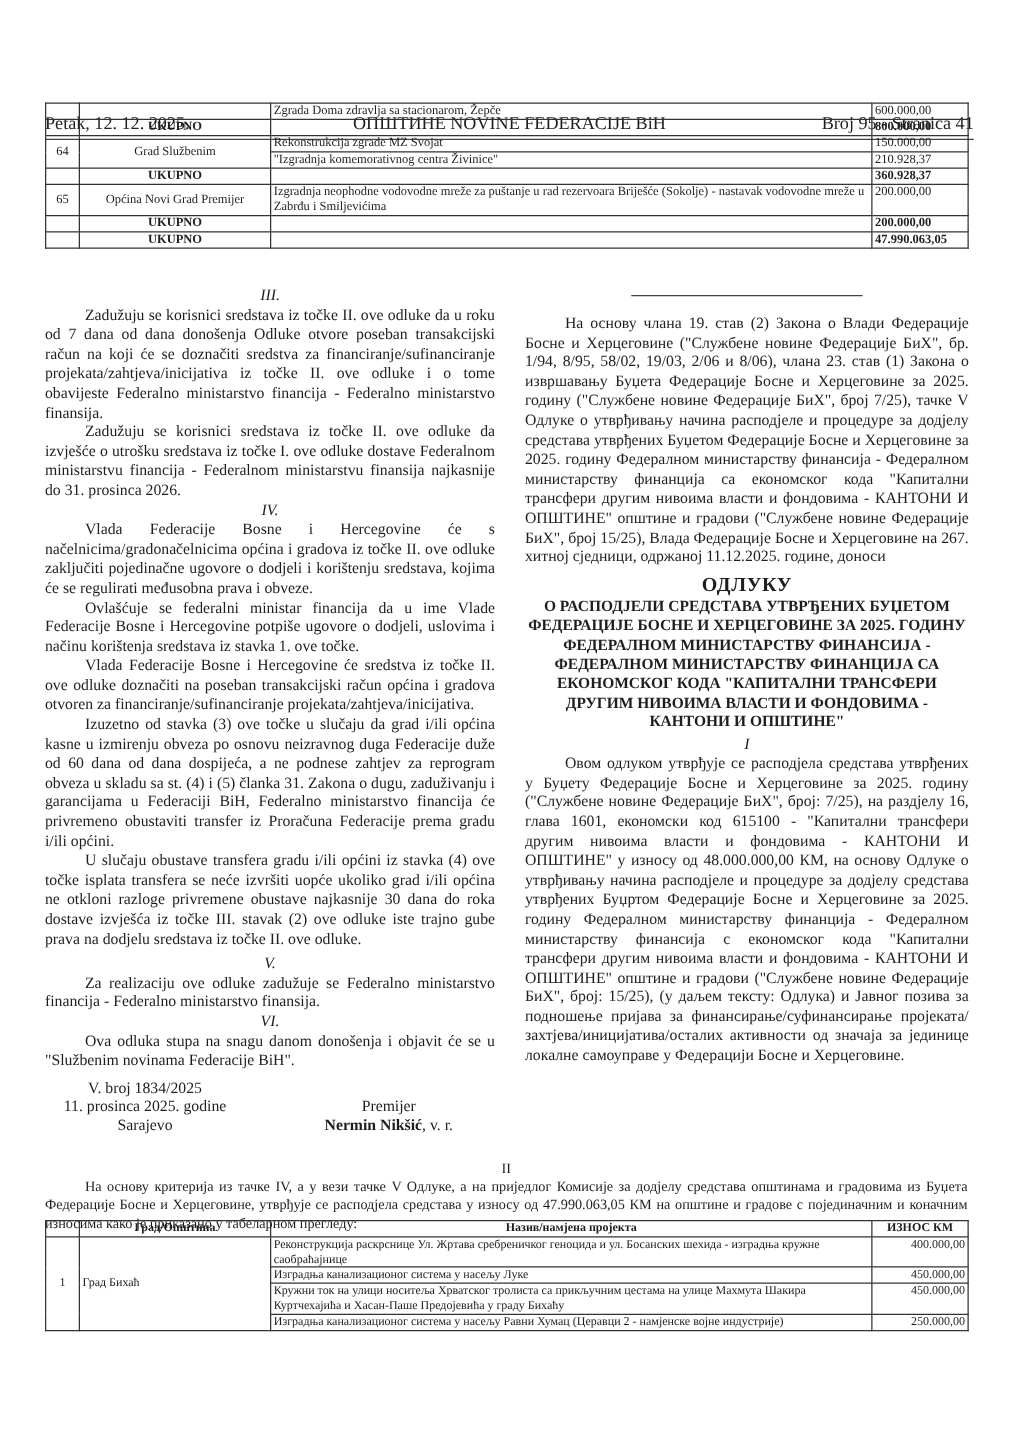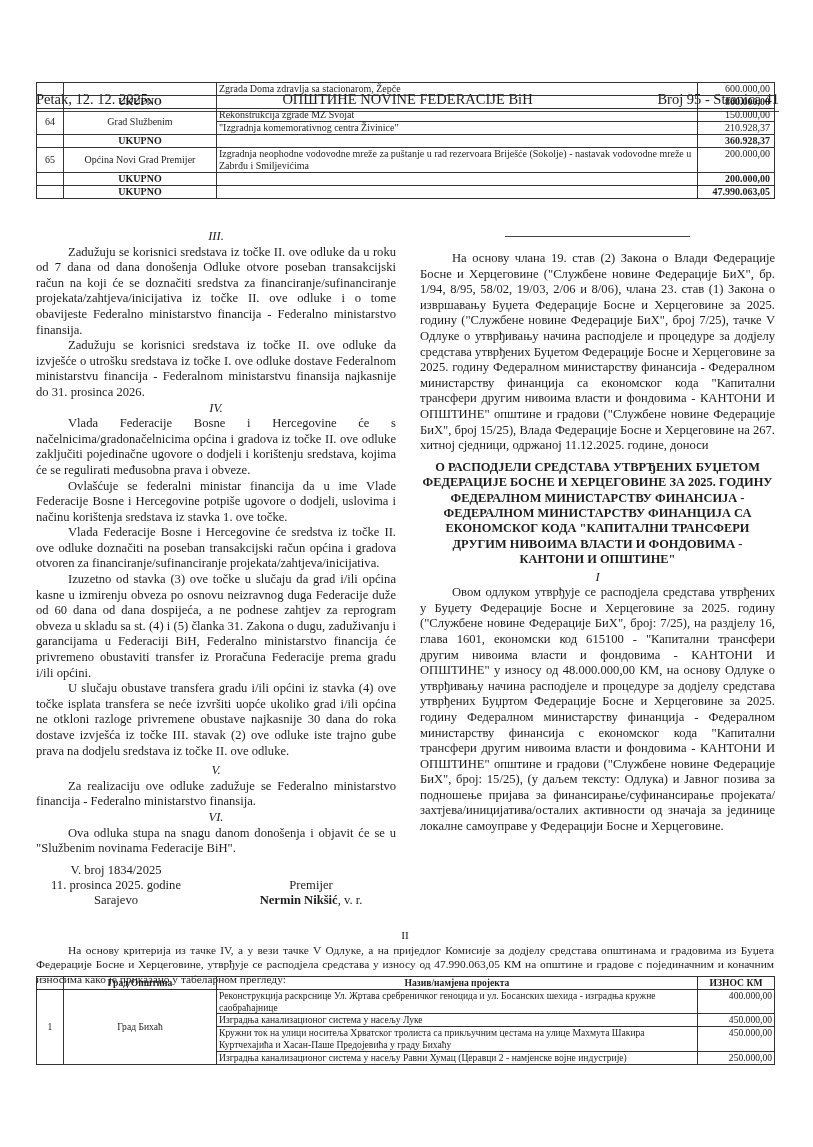--- a/index.html
+++ b/index.html
@@ -19,21 +19,21 @@
 
     table.top {
       position: absolute; left: 36px; top: 82px; width: 738px;
       border-collapse: collapse; font-size: 10px; table-layout: fixed;
     }
     table.top td {
       border: 1.3px solid #333; padding: 0 2px; line-height: 12px; vertical-align: top;
     }
     table.top td.num { text-align: center; vertical-align: middle; }
     table.top td.unit { text-align: center; vertical-align: middle; }
-    table.top td.amt { text-align: right; padding-right: 4px; }
+    table.top td.amt { text-align: left; padding-right: 4px; }
     table.top td.label { text-align: center; font-weight: bold; }
     table.top td.bold { font-weight: bold; }
 
     .col { position: absolute; font-size: 12.6px; line-height: 15.6px; text-align: justify; }
     .col.left { left: 36px; width: 360px; top: 229px; }
     .col.right { left: 420px; width: 355px; top: 231px; }
     .col p { margin: 0; text-indent: 32px; }
     .col .sec { text-align: center; margin: 0; font-style: italic; }
     .sep { width: 185px; border-top: 1px solid #444; margin: 5px auto 14px auto; }
 
@@ -54,21 +54,21 @@
 
     table.bottom {
       position: absolute; left: 36px; top: 976px; width: 738px;
       border-collapse: collapse; font-size: 9.6px; table-layout: fixed;
     }
     table.bottom td, table.bottom th {
       border: 1.3px solid #333; padding: 0 2px; line-height: 11.8px; vertical-align: top;
     }
     table.bottom th { font-weight: bold; text-align: center; }
     table.bottom td.num { text-align: center; vertical-align: middle; }
-    table.bottom td.unit { text-align: center; vertical-align: middle; }
+    table.bottom td.unit { text-align: left; vertical-align: middle; }
     table.bottom td.amt { text-align: right; padding-right: 2px; }
   </style>
 </head>
 <body>
 
 <div class="header">
   <span class="left">Petak, 12. 12. 2025.</span>
   <span class="center">ОПШТИНЕ NOVINE FEDERACIJE BiH</span>
   <span class="right">Broj 95 - Stranica 41</span>
 </div>
@@ -150,20 +150,21 @@
     <div class="a" style="top:30px">Sarajevo</div>
     <div class="b" style="top:15px">Premijer</div>
     <div class="b" style="top:30px"><b>Nermin Nikšić</b><span>, v. r.</span></div>
   </div>
 </div>
 
 <div class="col right">
   <div class="sep"></div>
   <p>На основу члана 19. став (2) Закона о Влади Федерације Босне и Херцеговине ("Службене новине Федерације БиХ", бр. 1/94, 8/95, 58/02, 19/03, 2/06 и 8/06), члана 23. став (1) Закона о извршавању Буџета Федерације Босне и Херцеговине за 2025. годину ("Службене новине Федерације БиХ", број 7/25), тачке V Одлуке о утврђивању начина расподјеле и процедуре за додјелу средстава утврђених Буџетом Федерације Босне и Херцеговине за 2025. годину Федералном министарству финансија - Федералном министарству финанција са економског кода "Капитални трансфери другим нивоима власти и фондовима - КАНТОНИ И ОПШТИНЕ" општине и градови ("Службене новине Федерације БиХ", број 15/25), Влада Федерације Босне и Херцеговине на 267. хитној сједници, одржаној 11.12.2025. године, доноси</p>
   <div class="decision-title">
+    <div class="big">ОДЛУКУ</div>
     <div class="sub">О РАСПОДЈЕЛИ СРЕДСТАВА УТВРЂЕНИХ БУЏЕТОМ ФЕДЕРАЦИЈЕ БОСНЕ И ХЕРЦЕГОВИНЕ ЗА 2025. ГОДИНУ ФЕДЕРАЛНОМ МИНИСТАРСТВУ ФИНАНСИЈА - ФЕДЕРАЛНОМ МИНИСТАРСТВУ ФИНАНЦИЈА СА ЕКОНОМСКОГ КОДА "КАПИТАЛНИ ТРАНСФЕРИ ДРУГИМ НИВОИМА ВЛАСТИ И ФОНДОВИМА - КАНТОНИ И ОПШТИНЕ"</div>
   </div>
   <div class="sec">I</div>
   <p>Овом одлуком утврђује се расподјела средстава утврђених у Буџету Федерације Босне и Херцеговине за 2025. годину ("Службене новине Федерације БиХ", број: 7/25), на раздјелу 16, глава 1601, економски код 615100 - "Капитални трансфери другим нивоима власти и фондовима - КАНТОНИ И ОПШТИНЕ" у износу од 48.000.000,00 КМ, на основу Одлуке о утврђивању начина расподјеле и процедуре за додјелу средстава утврђених Буџртом Федерације Босне и Херцеговине за 2025. годину Федералном министарству финанција - Федералном министарству финансија с економског кода "Капитални трансфери другим нивоима власти и фондовима - КАНТОНИ И ОПШТИНЕ" општине и градови ("Службене новине Федерације БиХ", број: 15/25), (у даљем тексту: Одлука) и Јавног позива за подношење пријава за финансирање/суфинансирање пројеката/захтјева/иницијатива/осталих активности од значаја за јединице локалне самоуправе у Федерацији Босне и Херцеговине.</p>
 </div>
 
 <div class="part2">
   <div class="sec">II</div>
   <p>На основу критерија из тачке IV, а у вези тачке V Одлуке, а на приједлог Комисије за додјелу средстава општинама и градовима из Буџета Федерације Босне и Херцеговине, утврђује се расподјела средстава у износу од 47.990.063,05 КМ на општине и градове с појединачним и коначним износима како је приказано у табеларном прегледу:</p>
 </div>

